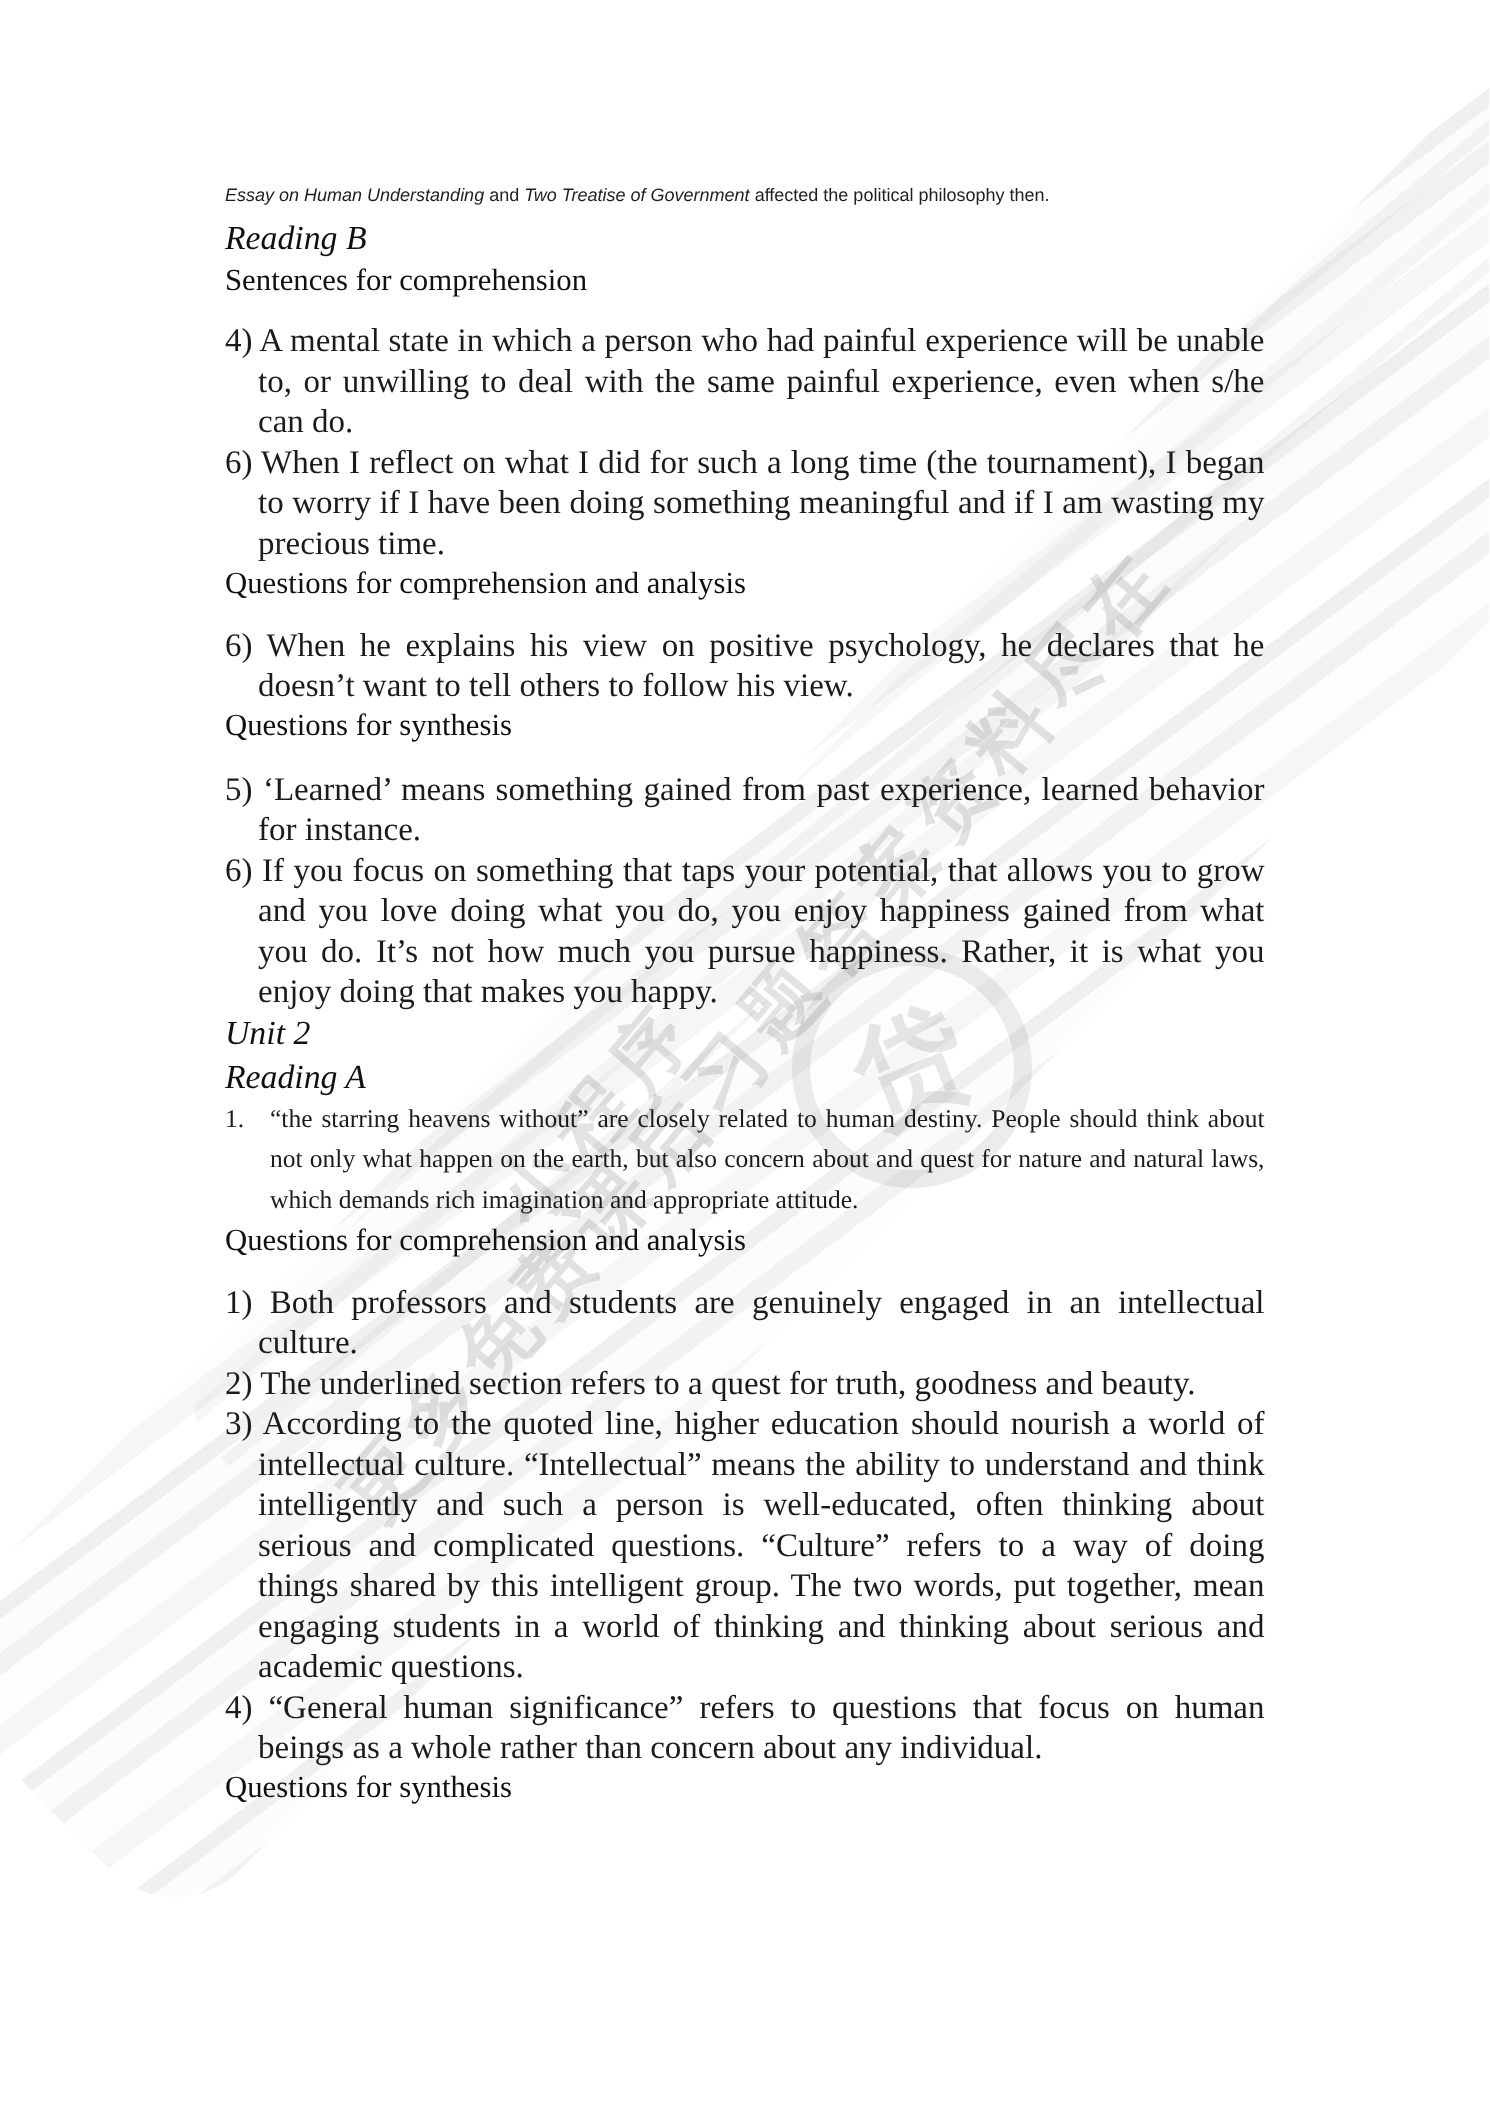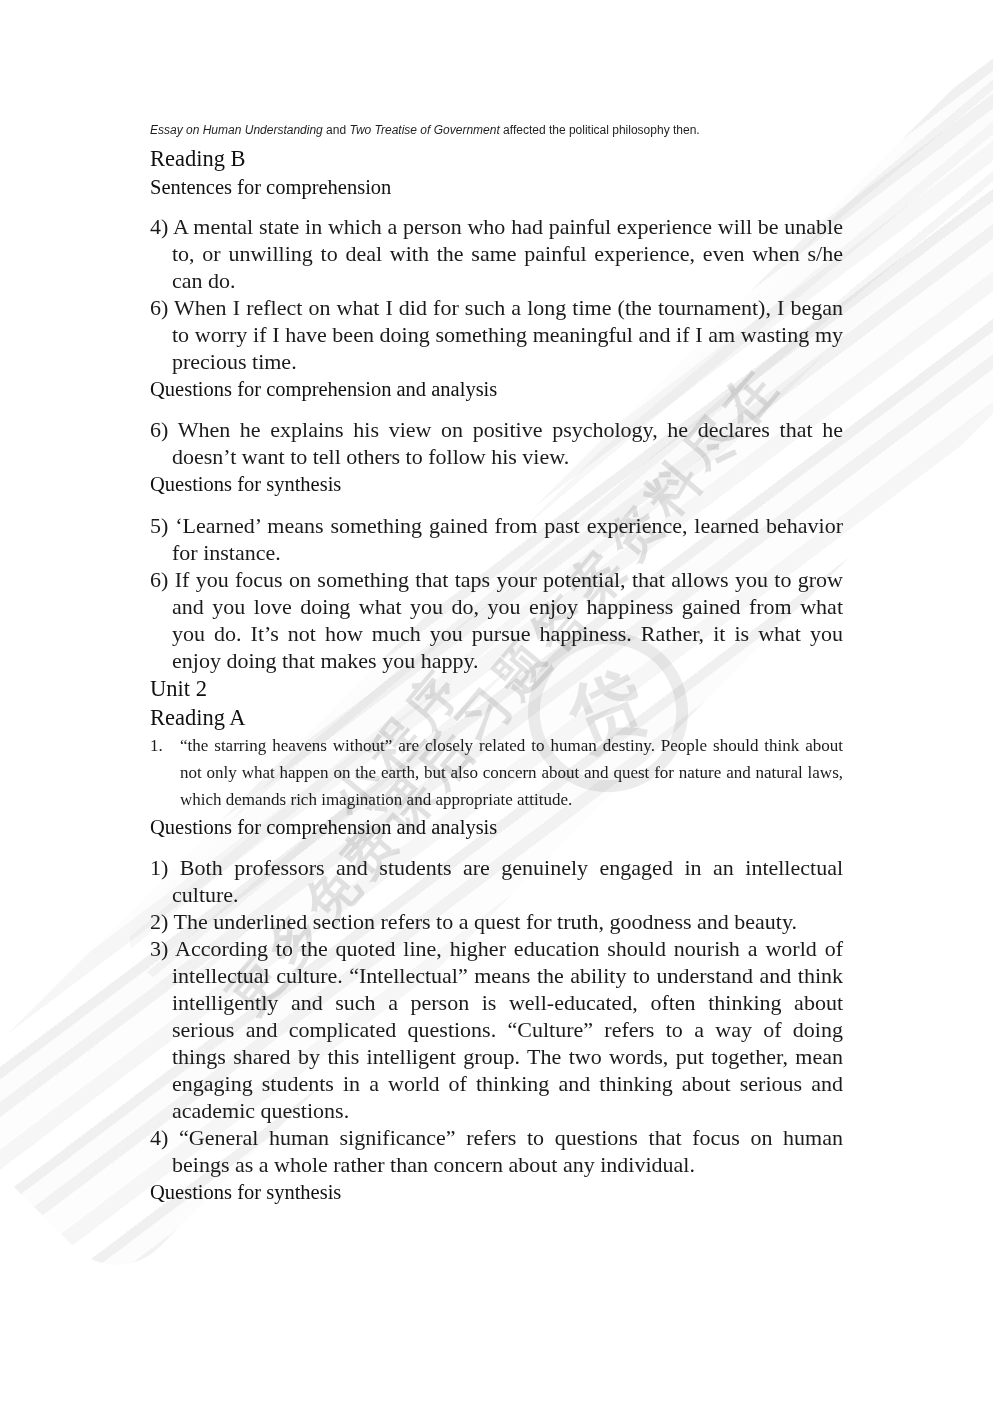--- a/index.html
+++ b/index.html
@@ -117,20 +117,21 @@
     color: #1f1f1f;
   }
   .intro .it { font-style: italic; }
 
   h1.doc-h1 {
     margin: 0;
     font-weight: 400;
     font-size: 22.5px;
     line-height: 29px;
     color: #101010;
+    font-style: italic;
   }
   h2.doc-h2 {
     margin: 0;
     font-weight: 400;
     font-size: 20.5px;
     line-height: 28px;
     color: #101010;
   }
   .mt-readingb   { margin-top: 12px; }
   .mt-sentences  { margin-top: 25px; }

